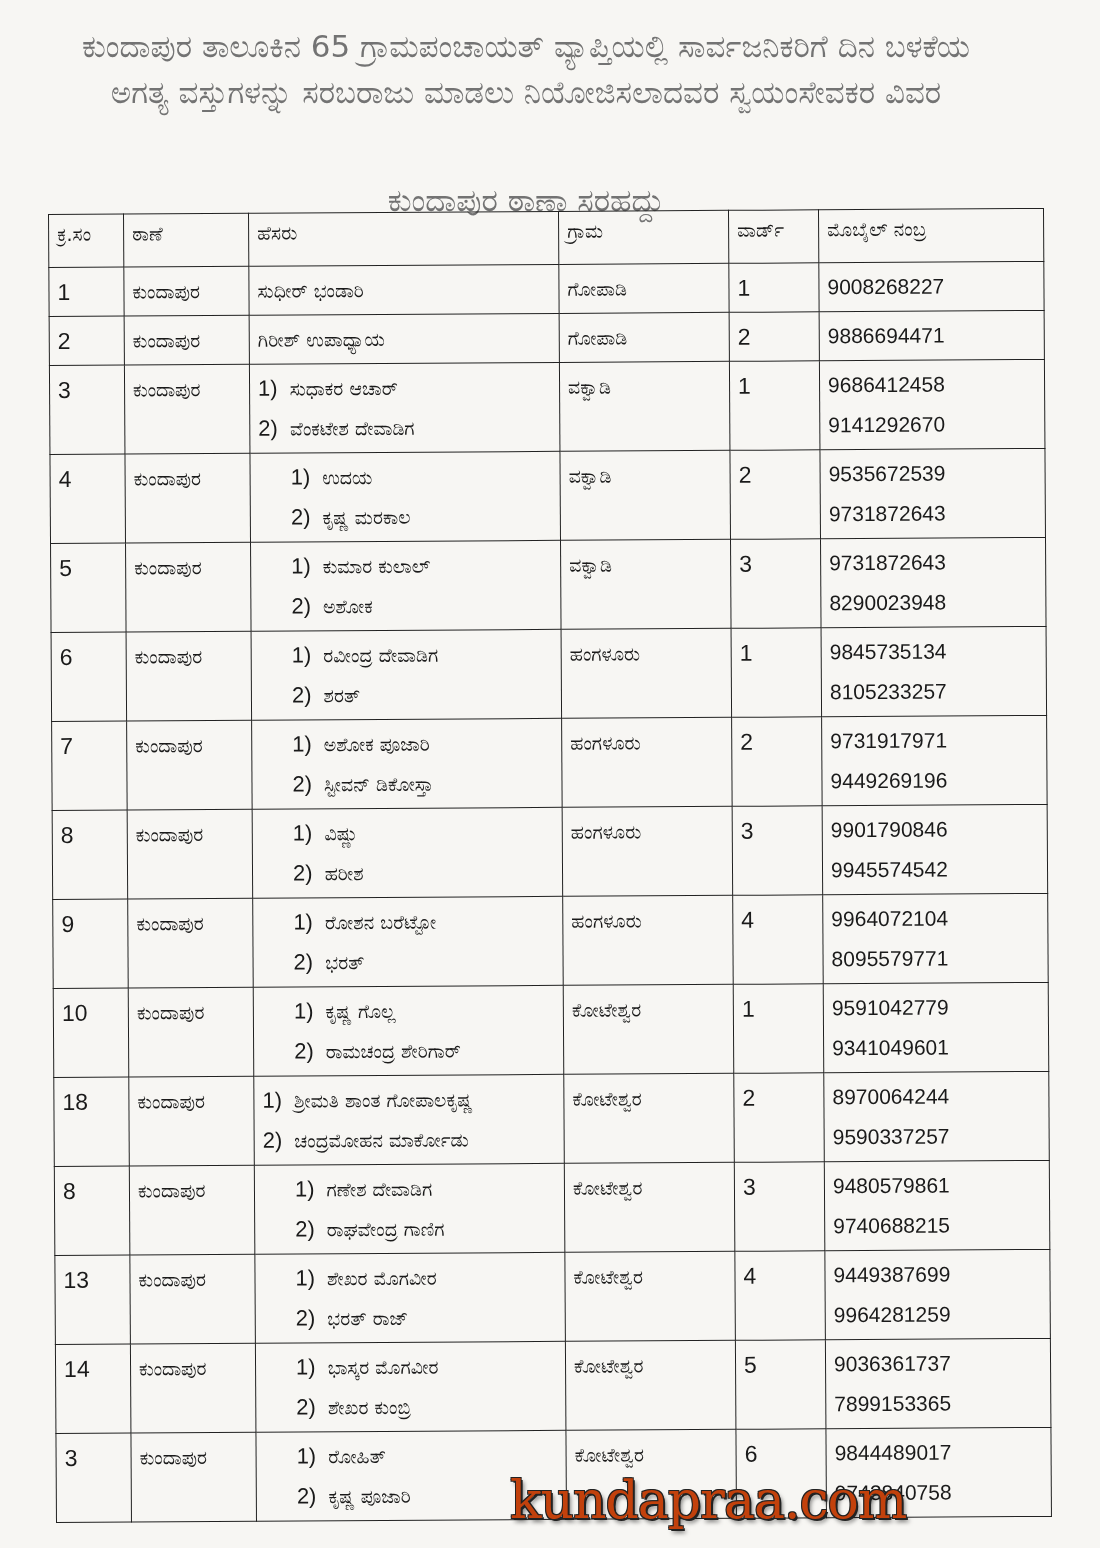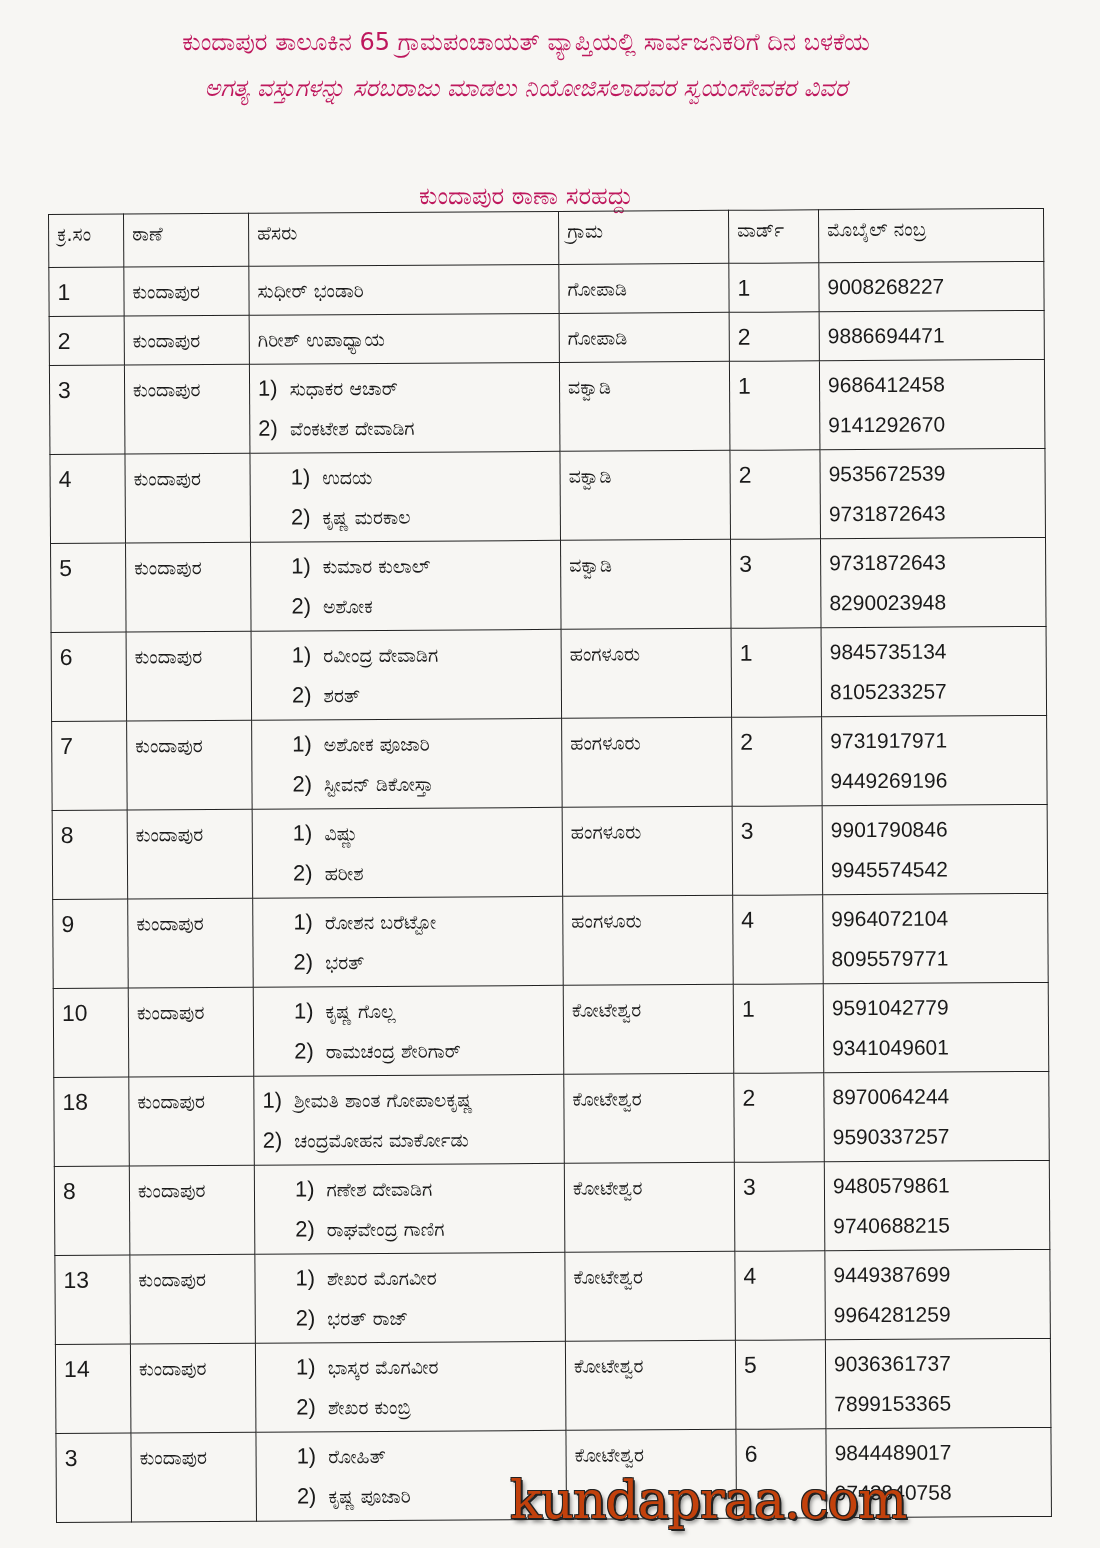--- a/index.html
+++ b/index.html
@@ -1,24 +1,24 @@
 <!DOCTYPE html>
 <html><head>
 <meta charset="utf-8">
 <style>
   html, body { margin: 0; padding: 0; }
   body {
     width: 1100px; height: 1548px; background: #f7f6f3; position: relative; overflow: hidden;
     font-family: "DejaVu Sans", "Liberation Sans", sans-serif; color: #1a1a1a;
   }
   .title {
-    position: absolute; left: 0; width: 1052px; text-align: center; font-size: 24px; color: #be185d;
+    position: absolute; left: 0; width: 1052px; text-align: center; font-size: 31px; color: #737373;
   }
   .t1 { top: 28px; }
-  .t2 { top: 74px; font-style: italic; }
+  .t2 { top: 74px; }
   .t3 { top: 150px; margin-top: 32px; }
   table {
     position: absolute; left: 48px; top: 214px; width: 995px;
     border-collapse: collapse; table-layout: fixed;
     transform: rotate(-0.35deg); transform-origin: top left;
   }
   td, th {
     border: 1.6px solid #222; vertical-align: top; font-weight: normal; text-align: left;
     padding: 4px 8px;
   }

